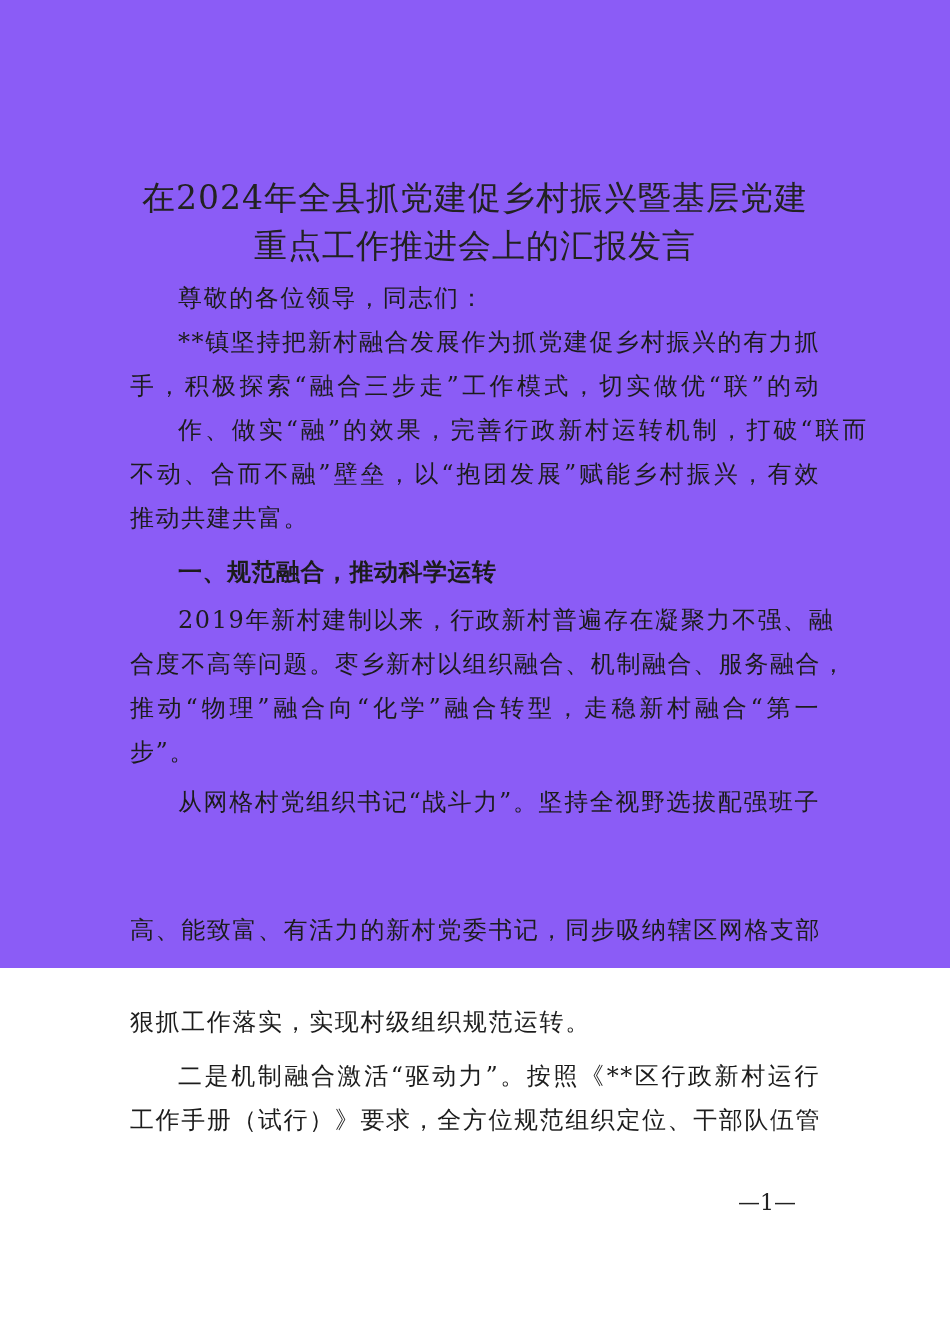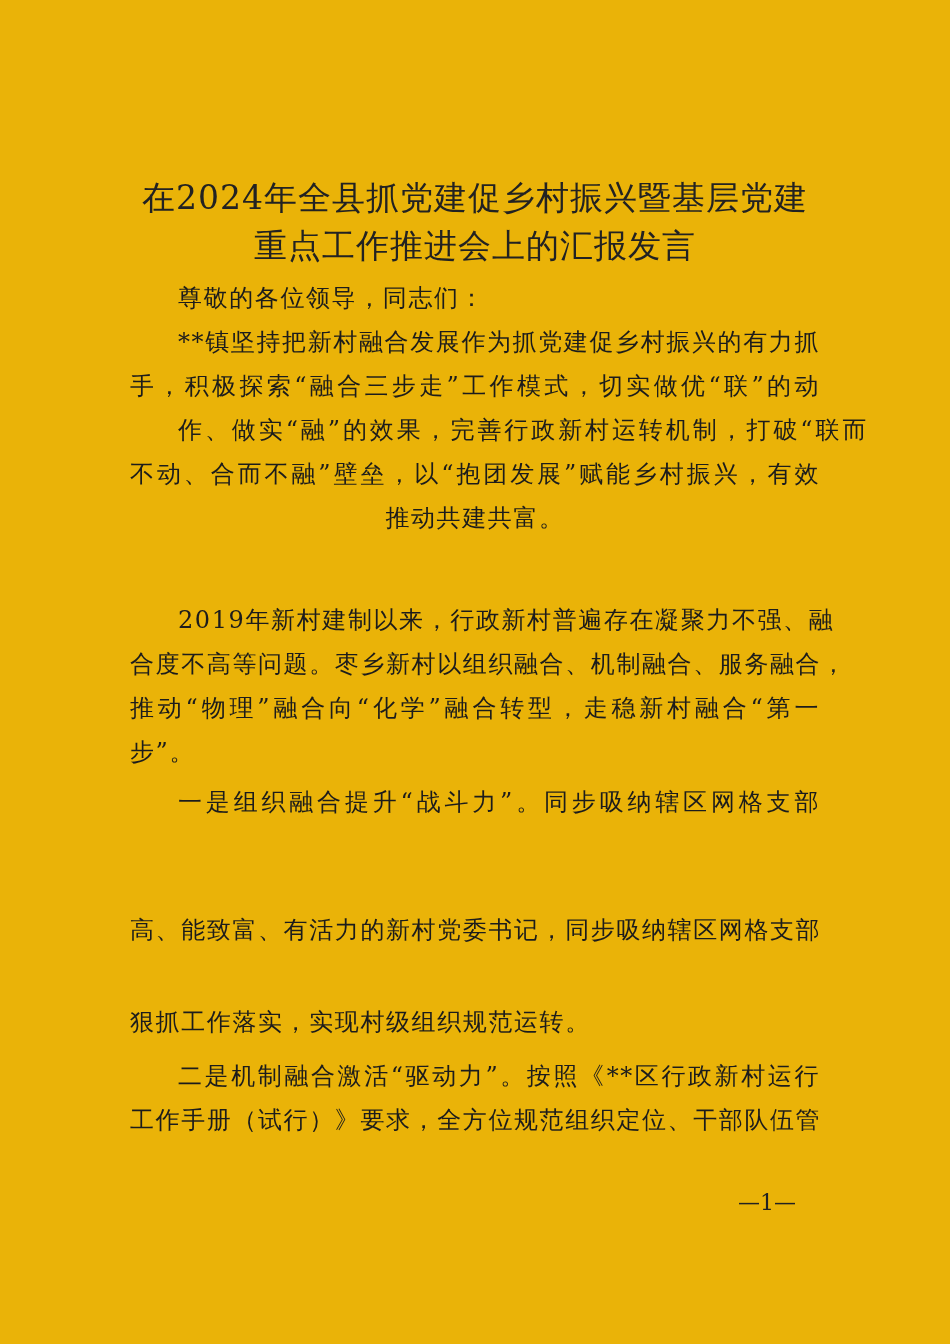--- a/index.html
+++ b/index.html
@@ -1,18 +1,18 @@
 <!DOCTYPE html>
 <html><head>
 <meta charset="utf-8">
 <style>
   html, body { margin: 0; padding: 0; background: #ffffff; }
   body { width: 950px; height: 1344px; position: relative; overflow: hidden;
          font-family: "DejaVu Serif", "Liberation Serif", serif; color: #1a1a1a; }
-  .page { position: absolute; left: 0; top: 0; width: 950px; height: 1344px; background: #eab308; }
+  .page { position: absolute; left: 0; top: 0; width: 950px; height: 968px; background: #8b5cf6; }
   .title { position: absolute; left: 0; width: 950px; text-align: center;
            font-size: 33px; letter-spacing: 1px; color: #222; white-space: nowrap; }
   .line { position: absolute; left: 130px; width: 690px; font-size: 24px;
           letter-spacing: 1.6px; white-space: nowrap; color: #1c1c1c; }
   .justify { text-align: justify; text-align-last: justify; }
   .indent { left: 178px; width: 642px; }
   .heading { font-family: "DejaVu Sans", "Liberation Sans", sans-serif; font-weight: bold; letter-spacing: 0.5px; }
   .pagenum { position: absolute; left: 738px; top: 1190px; font-size: 22px; color: #222; }
 </style>
 </head>
@@ -22,29 +22,30 @@
 
   <div class="title" style="top:176px;">在2024年全县抓党建促乡村振兴暨基层党建</div>
   <div class="title" style="top:224px;">重点工作推进会上的汇报发言</div>
 
   <div class="line indent" style="top:282px;">尊敬的各位领导，同志们：</div>
 
   <div class="line indent justify" style="top:326px;">**镇坚持把新村融合发展作为抓党建促乡村振兴的有力抓</div>
   <div class="line justify" style="top:370px;">手，积极探索“融合三步走”工作模式，切实做优“联”的动</div>
   <div class="line justify" style="top:414px;margin-left:48px;">作、做实“融”的效果，完善行政新村运转机制，打破“联而</div>
   <div class="line justify" style="top:458px;">不动、合而不融”壁垒，以“抱团发展”赋能乡村振兴，有效</div>
-  <div class="line" style="top:502px;text-align:center;">推动共建共富。</div>
+  <div class="line" style="top:502px;">推动共建共富。</div>
 
+  <div class="line indent heading" style="top:556px;">一、规范融合，推动科学运转</div>
 
   <div class="line indent justify" style="top:604px;">2019年新村建制以来，行政新村普遍存在凝聚力不强、融</div>
   <div class="line justify" style="top:648px;">合度不高等问题。枣乡新村以组织融合、机制融合、服务融合，</div>
   <div class="line justify" style="top:692px;">推动“物理”融合向“化学”融合转型，走稳新村融合“第一</div>
   <div class="line" style="top:736px;">步”。</div>
 
-  <div class="line indent justify" style="top:786px;">一是组织融合提升“战斗力”。同步吸纳辖区网格支部</div>
+  <div class="line indent justify" style="top:786px;">从网格村党组织书记“战斗力”。坚持全视野选拔配强班子</div>
   <div class="line justify" style="top:914px;">高、能致富、有活力的新村党委书记，同步吸纳辖区网格支部</div>
   <div class="line" style="top:1006px;">狠抓工作落实，实现村级组织规范运转。</div>
 
   <div class="line indent justify" style="top:1060px;">二是机制融合激活“驱动力”。按照《**区行政新村运行</div>
   <div class="line justify" style="top:1104px;">工作手册（试行）》要求，全方位规范组织定位、干部队伍管</div>
 
   <div class="pagenum">—1—</div>
 </div>
 
 </body></html>

